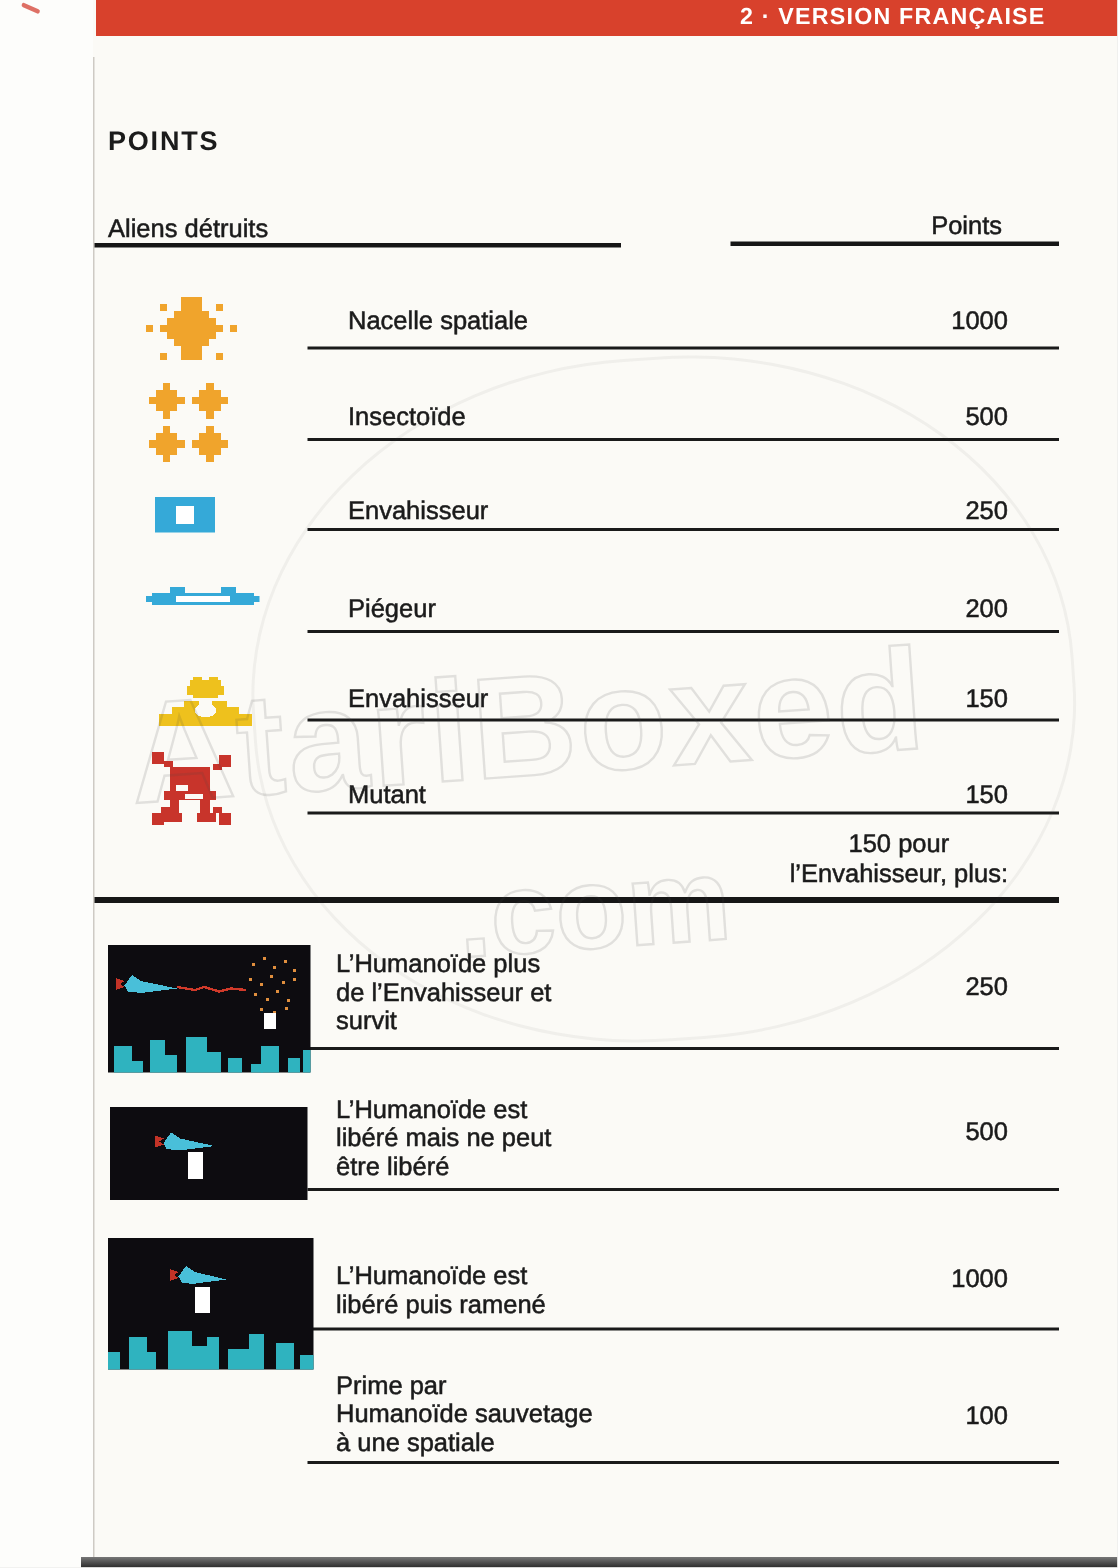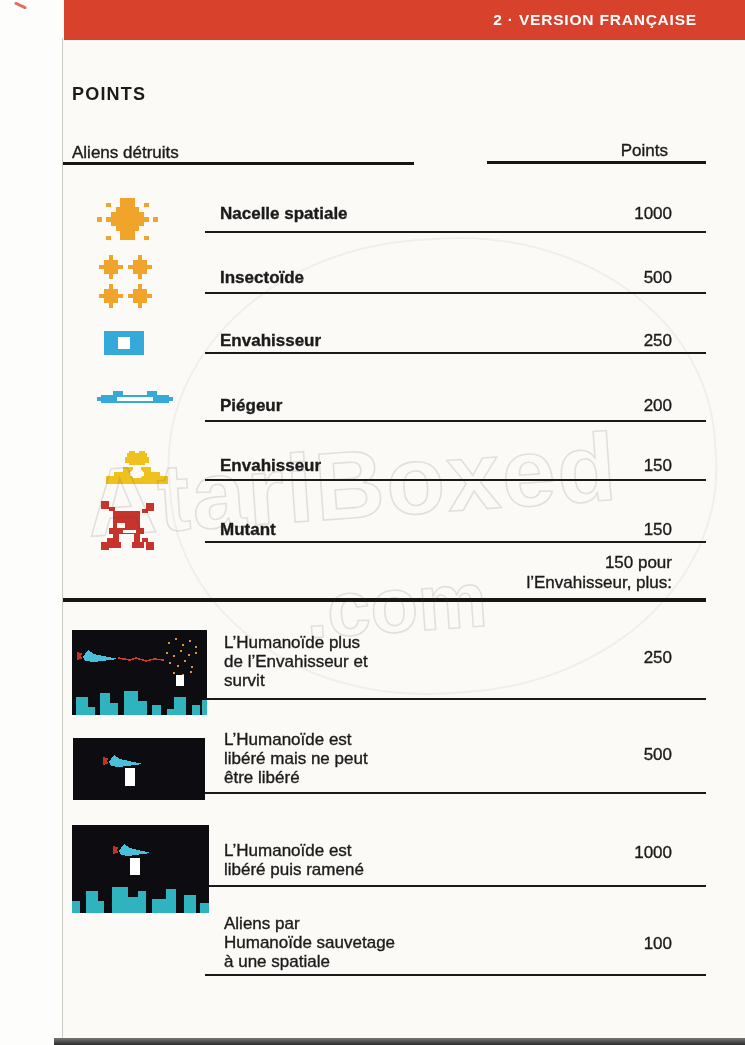--- a/index.html
+++ b/index.html
@@ -8,43 +8,43 @@
     background:#fbfaf6;
     font-family:"Liberation Sans",sans-serif;
     color:#1b1b1b;
   }
   .left-margin{position:absolute;left:0;top:0;width:62px;height:100%;background:#fdfdfb;}
   .crease{position:absolute;left:62px;top:38px;bottom:7px;width:1px;background:rgba(90,80,70,.28);}
   .bottom-edge{position:absolute;left:54px;right:0;bottom:0;height:7px;background:linear-gradient(#777,#2c2c2c);}
   .corner-speck{position:absolute;left:14px;top:4px;width:13px;height:3px;background:#d8574a;transform:rotate(24deg);border-radius:2px;opacity:.85;}
 
   .banner{
-    position:absolute;left:64px;top:0;right:0;height:40px;background:#d8412c;
+    position:absolute;left:64px;top:0;right:0;height:24px;background:#d8412c;
     display:flex;align-items:center;justify-content:flex-end;padding-right:48px;box-sizing:border-box;
   }
   .banner .lbl{color:#fff;font-size:15.5px;font-weight:700;letter-spacing:.8px;}
 
   .t{-webkit-text-stroke:.35px #1b1b1b;}
   .page-title{position:absolute;left:72px;top:84px;font-size:18px;font-weight:700;letter-spacing:1.2px;}
 
   .ath-left{position:absolute;left:72px;top:143px;font-size:17px;}
   .ath-right{position:absolute;right:77px;top:141px;font-size:17px;}
   .rule{position:absolute;background:#161616;}
   .ath-rule1{left:63px;top:162px;width:351px;height:3px;}
   .ath-rule2{left:487px;top:161px;width:219px;height:3px;}
 
-  .a-label{position:absolute;left:220px;font-size:17px;white-space:nowrap;font-weight:bold;}
+  .a-label{position:absolute;left:232px;font-size:17px;white-space:nowrap;}
   .a-points{position:absolute;right:73px;font-size:17px;}
   .a-rule{position:absolute;left:205px;right:39px;height:2px;background:#1a1a1a;}
 
   .sprite{position:absolute;line-height:0;}
   .sprite svg{shape-rendering:crispEdges;}
 
   .mh-left{position:absolute;left:67px;top:576px;font-size:17px;white-space:nowrap;}
-  .mh-right{position:absolute;right:73px;top:553px;font-size:17px;text-align:right;line-height:20px;}
+  .mh-right{position:absolute;right:73px;top:553px;font-size:17px;text-align:center;line-height:20px;}
   .mh-rule{left:63px;top:598px;width:643px;height:3.5px;}
 
   .m-label{position:absolute;left:224px;font-size:17px;line-height:19px;}
   .m-label .ln{display:block;white-space:nowrap;}
   .m-points{position:absolute;right:73px;font-size:17px;}
   .m-rule{position:absolute;left:205px;right:39px;height:2px;background:#1a1a1a;}
 
   .thumb{position:absolute;line-height:0;z-index:30;}
   .thumb svg{shape-rendering:crispEdges;display:block;}
 
@@ -285,21 +285,21 @@
   <div>
     <div class="m-label t" style="top:841px;">
       <span class="ln">L’Humanoïde est</span>
       <span class="ln">libéré puis ramené</span>
     </div>
     <div class="m-points t" style="top:843px;">1000</div>
     <div class="m-rule" style="top:885px;"></div>
   </div>
   <div>
     <div class="m-label t" style="top:914px;">
-      <span class="ln">Aliens par</span>
+      <span class="ln">Prime par</span>
       <span class="ln">Humanoïde sauvetage</span>
       <span class="ln">à une spatiale</span>
     </div>
     <div class="m-points t" style="top:934px;">100</div>
     <div class="m-rule" style="top:974px;"></div>
   </div>
 
   <div class="wm-blob"></div>
   <div class="watermark wm1">AtariBoxed</div>
   <div class="watermark wm2">.com</div>

